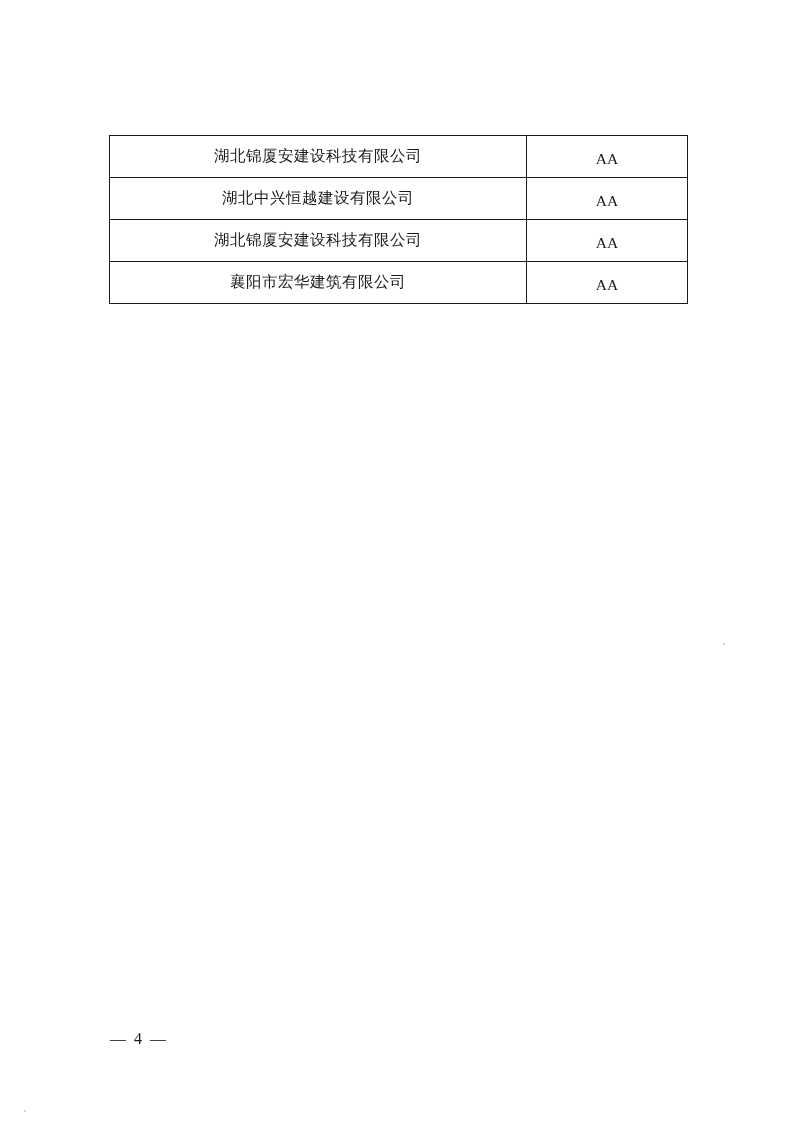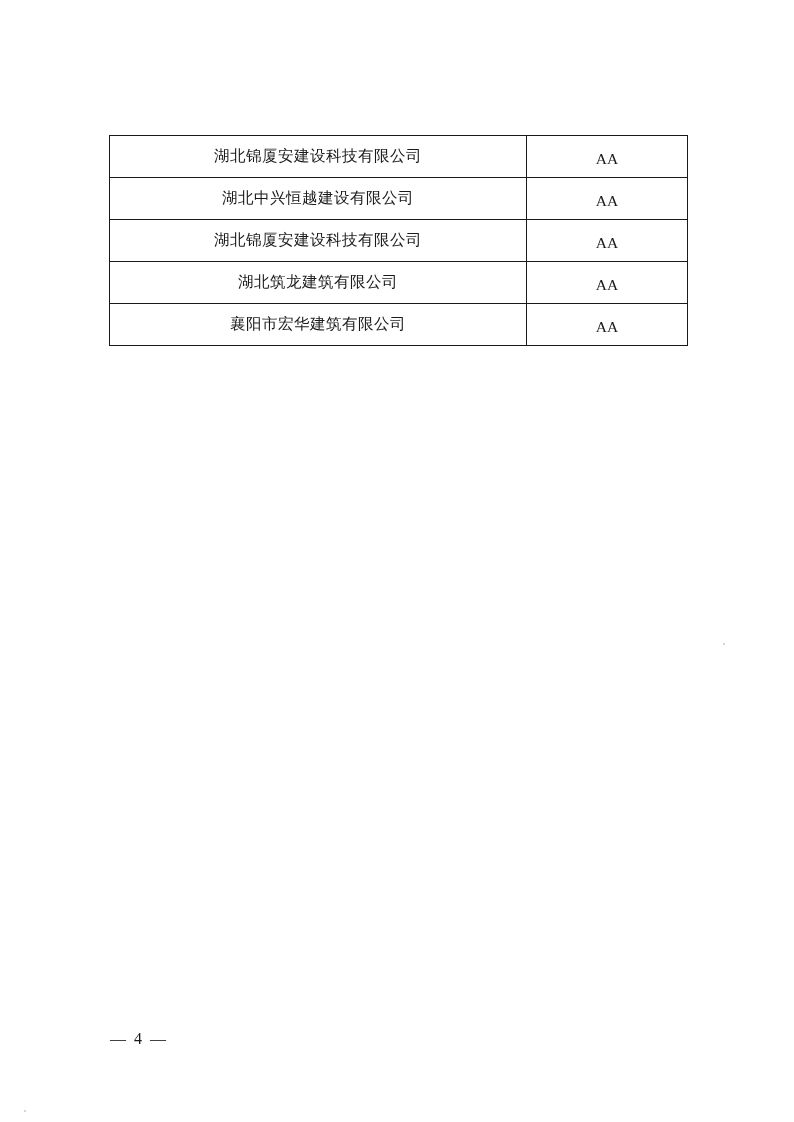--- a/index.html
+++ b/index.html
@@ -94,26 +94,20 @@
             <span class="grade-inner">AA</span>
           </td>
       </tr>
       <tr>
         <td class="col-name">湖北锦厦安建设科技有限公司</td>
         <td class="col-grade">
             <span class="grade-inner">AA</span>
           </td>
       </tr>
       <tr>
-        <td class="col-name">湖北筑龙建筑有限公司</td>
-        <td class="col-grade">
-            <span class="grade-inner">AA</span>
-          </td>
-      </tr>
-      <tr>
         <td class="col-name">襄阳市宏华建筑有限公司</td>
         <td class="col-grade">
             <span class="grade-inner">AA</span>
           </td>
       </tr>
     </tbody>
   </table>
 
   <div class="page-number"><span class="pn-wrap">— 4 —</span></div>
 

